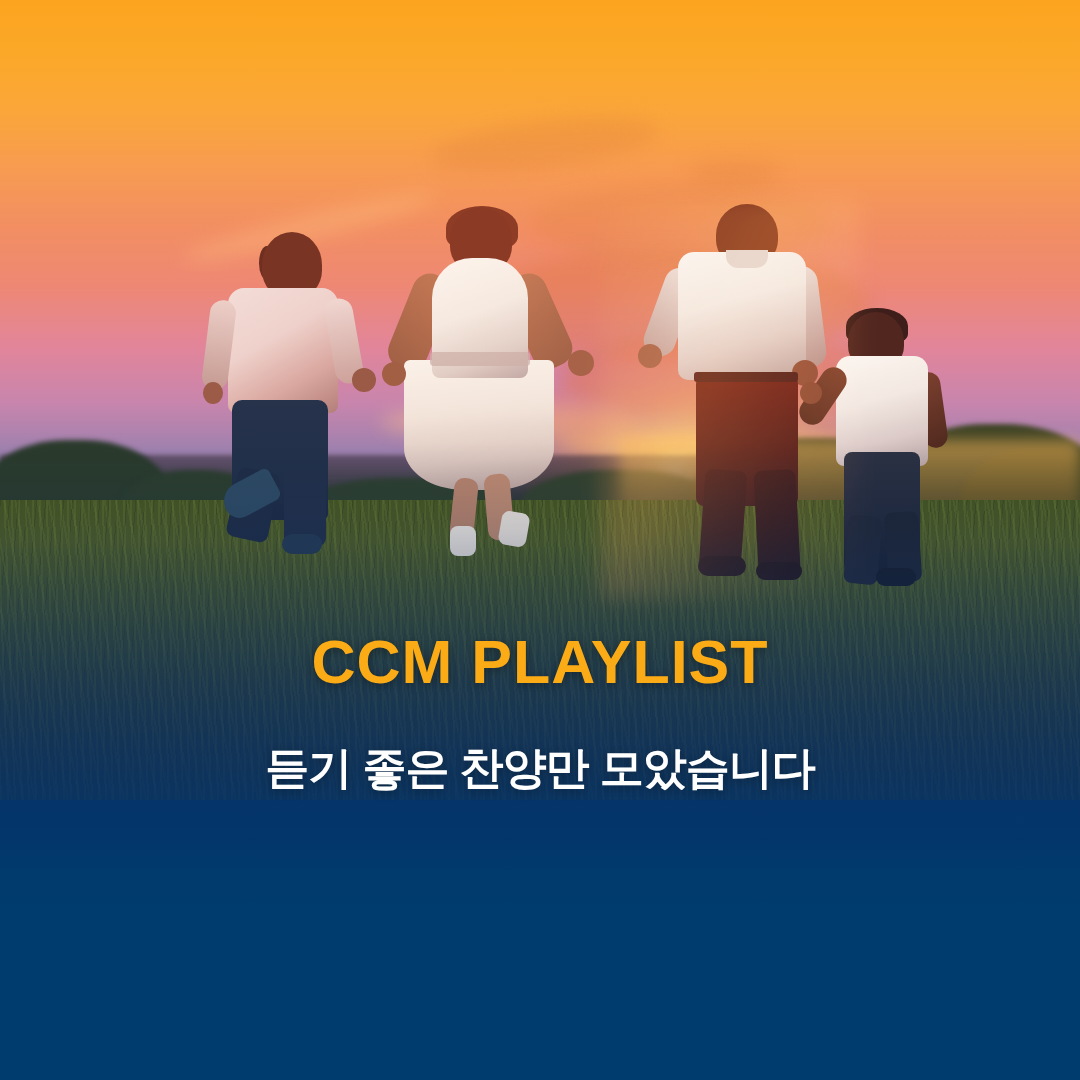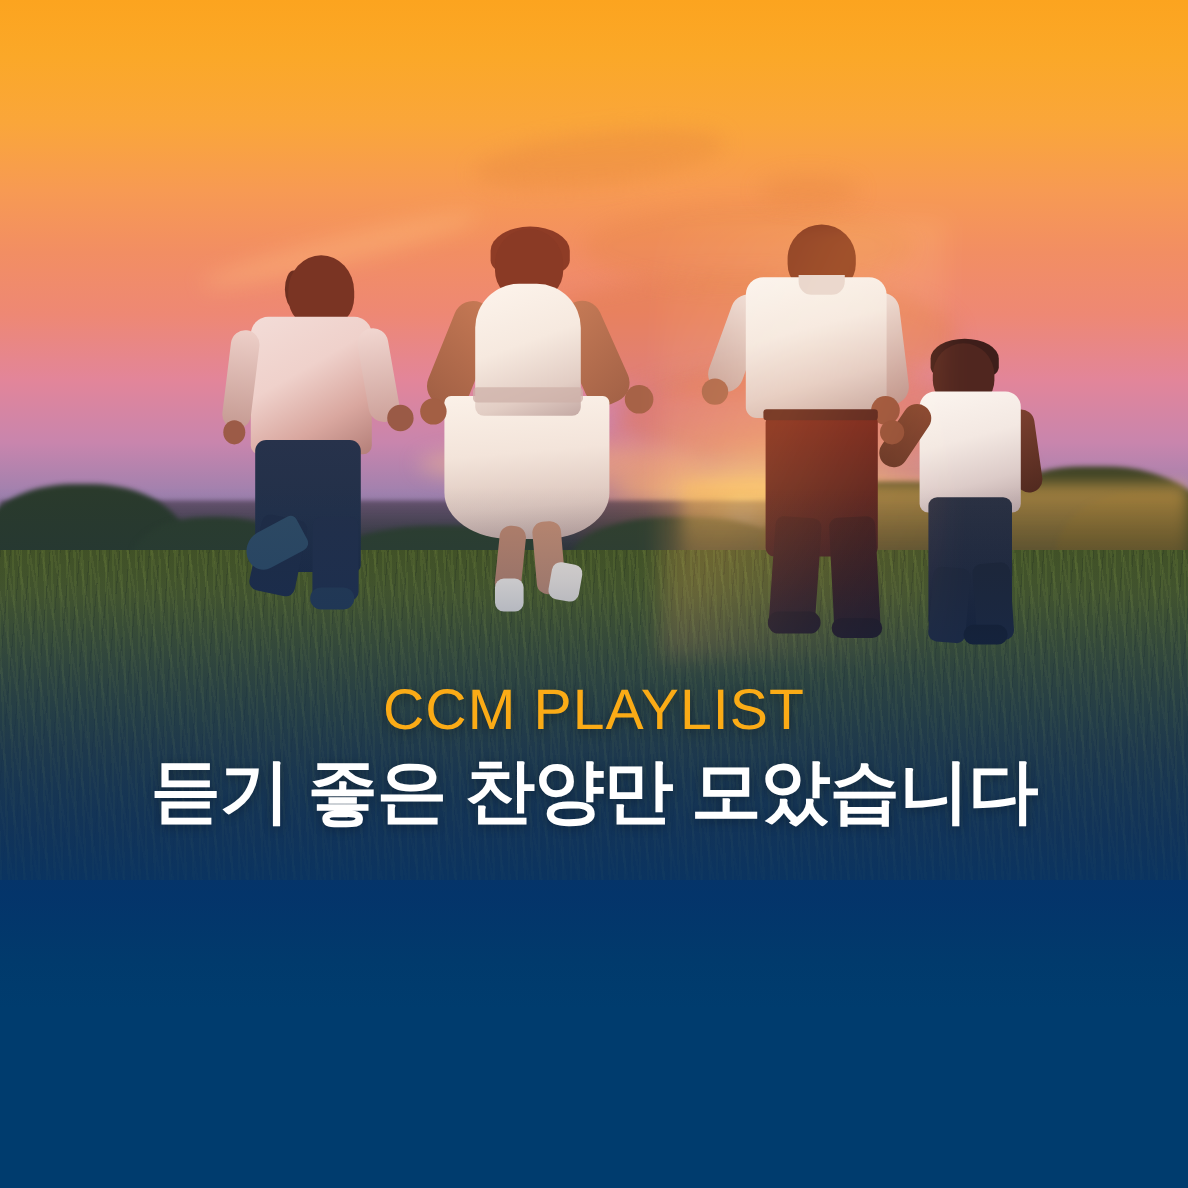--- a/index.html
+++ b/index.html
@@ -235,37 +235,37 @@
   }
 
   
   .text-block {
     position: absolute;
     left: 0; right: 0;
     top: 620px;
     text-align: center;
   }
   .title {
-    margin: 0;
-    font-size: 52px;
+    margin: 12px;
+    font-size: 61px;
     line-height: 1.0;
-    font-weight: 400;
+    font-weight: 700;
     letter-spacing: 1px;
     color: #FBAB16;
     text-shadow: 0 2px 10px rgba(0,0,0,0.35);
   }
   .sub1, .sub2 {
     margin: 0;
     color: #FFFFFF;
     font-weight: 700;
     line-height: 1.0;
     text-shadow: 0 2px 10px rgba(0,0,0,0.30);
   }
   .sub1 { font-size: 64px; margin-top: 30px; letter-spacing: 0px; }
-  .sub2 { font-size: 64px; margin-top: 15px; letter-spacing: -1px; }
+  .sub2 { font-size: 44px; margin-top: 53px; letter-spacing: -1px; }
 </style>
 </head>
 <body>
 
 <div id="poster">
 
   <div class="photo">
 
     <div class="sky"></div>
 

